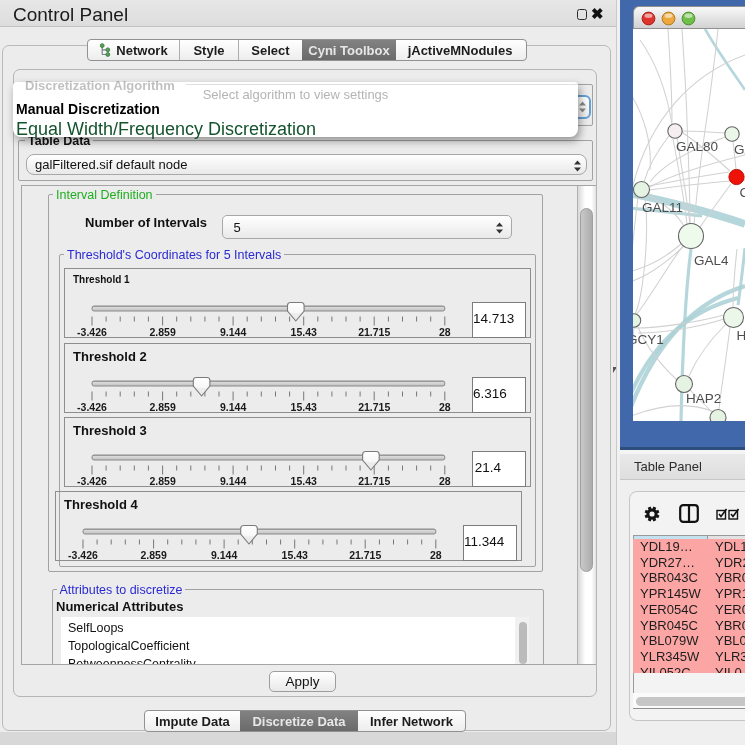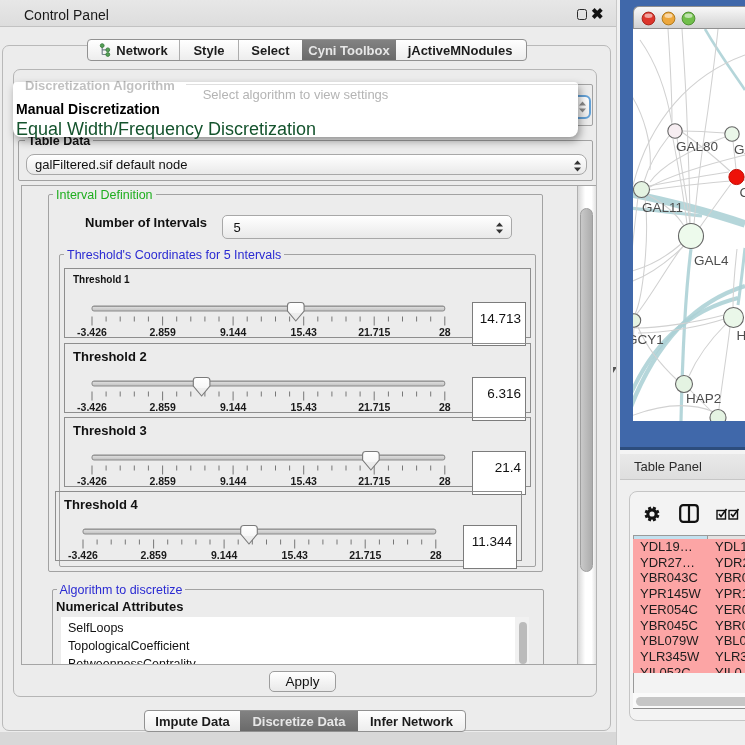--- a/index.html
+++ b/index.html
@@ -1,18 +1,18 @@
 <!DOCTYPE html>
 <html><head><meta charset="utf-8"><style>
 * { margin:0; padding:0; box-sizing:border-box; }
 html,body { width:745px; height:745px; overflow:hidden; }
 body { font-family:"Liberation Sans",sans-serif; background:#ececec; position:relative; font-size:13px; color:#111; }
 .abs { position:absolute; }
 .tbox { border:1px solid #8e8e8e; }
-.vbox { left:407px; top:33px; width:54px; height:44px; border:1px solid #7c7c7c; background:#fff; text-align:right; font-size:13.5px; line-height:31px; padding-right:4px; }
+.vbox { left:407px; top:33px; width:54px; height:36px; border:1px solid #7c7c7c; background:#fff; text-align:right; font-size:13.5px; line-height:31px; padding-right:24px; }
 .grp { border:1px solid #a2a2a2; border-radius:2px; }
 .gtitle { position:absolute; top:-7px; background:#ececec; padding:0 3px; font-size:12.5px; line-height:15px; white-space:nowrap; }
 .seg { display:inline-block; height:100%; text-align:center; font-weight:bold; font-size:13px; line-height:21px; color:#1c1c1c; vertical-align:top; }
 .segd { background:linear-gradient(#828282,#6a6a6a); color:#e7e7e7; }
 .tabbar { border:1px solid #919191; border-radius:4px; background:linear-gradient(#ffffff,#ededed); overflow:hidden; white-space:nowrap;margin-top:6px; }
 .combo { border:1px solid #a8a8a8; border-radius:8px; background:linear-gradient(#ffffff,#e9e9e9); }
 .trow { left:0; width:112px; height:15.7px; font-size:13px; line-height:15.7px; color:#1d1d1d; }
 .trow .c1 { position:absolute; left:7px; }
 .trow .c2 { position:absolute; left:82px; }
 </style></head>
@@ -28,21 +28,21 @@
 <stop offset="0" stop-color="#ffffff"></stop>
         <stop offset="0.55" stop-color="#f7f7f7"></stop>
         <stop offset="0.56" stop-color="#eeeeee"></stop>
         <stop offset="1" stop-color="#e8e8e8"></stop>
 </linearGradient>
 </defs>
   </svg>
 
 <div class="abs" style="left:0;top:0;width:616px;height:745px;background:#ececec"></div>
 <div class="abs" style="left:0;top:0;width:616px;height:27px;background:linear-gradient(#e7e7e7,#dddddd);border-bottom:1px solid #c2c2c2">
-  <div class="abs" style="left:24px;top:2px;line-height:26px;font-size:14px;color:#1a1a1a">Control Panel</div>
+  <div class="abs" style="left:13px;top:2px;line-height:26px;font-size:19px;color:#1a1a1a">Control Panel</div>
   <div class="abs" style="left:577px;top:9px;width:10px;height:11px;border:1.6px solid #2b2b2b;border-radius:2.5px"></div>
   <div class="abs" style="left:591px;top:0px;line-height:27px;font-weight:bold;font-size:15px;color:#111">✖</div>
 </div>
 <div class="abs" style="left:0;top:732px;width:617px;height:13px;background:#d8d8d8"></div>
 
 <div class="abs" style="left:2px;top:45px;width:609px;height:686px;border:1px solid #b9b9b9;border-radius:7px"></div>
 
 <div class="abs" style="left:13px;top:69px;width:584px;height:628px;border:1px solid #b5b5b5;border-radius:7px"></div>
 
 <div class="abs tabbar" style="left:87px;top:33px;width:440px;height:22px">
@@ -145,21 +145,21 @@
           <text x="168.1" y="66.5" font-size="10.5" font-weight="bold" fill="#1a1a1a" text-anchor="middle">9.144</text>
           <text x="238.7" y="66.5" font-size="10.5" font-weight="bold" fill="#1a1a1a" text-anchor="middle">15.43</text>
           <text x="309.2" y="66.5" font-size="10.5" font-weight="bold" fill="#1a1a1a" text-anchor="middle">21.715</text>
           <text x="379.8" y="66.5" font-size="10.5" font-weight="bold" fill="#1a1a1a" text-anchor="middle">28</text>
           <path d="M187.3,33.5 h11.0 q3,0 3,3 v5.5 l-8.3,10.0 l-8.3,-10.0 v-5.5 q0,-3 3,-3 z" fill="url(#thg)" stroke="#7a7a7a" stroke-width="1.1"></path>
         </svg>
 <div class="abs vbox"><span>11.344</span></div>
 </div>
 
   <div class="abs grp" style="left:29.5px;top:402.5px;width:492px;height:80px">
-    <div class="gtitle" style="left:4px;color:#2a2ad2">Algorithm to discretize</div>
+    <div class="gtitle" style="left:4px;color:#2a2ad2">Attributes to discretize</div>
   </div>
   <div class="abs" style="left:34px;top:413px;font-weight:bold">Numerical Attributes</div>
   <div class="abs" style="left:39px;top:431px;width:454px;height:47px;background:#fff">
     <div style="padding:2px 0 0 7px;font-size:12.5px;line-height:18px">SelfLoops<br>TopologicalCoefficient<br>BetweennessCentrality</div>
   </div>
   <div class="abs" style="left:493px;top:431px;width:14px;height:47px;background:#f1f1f1"></div>
   <div class="abs" style="left:496.5px;top:436px;width:8.5px;height:42px;background:#bbbbbb;border-radius:4px"></div>
  </div>
 </div>
 

